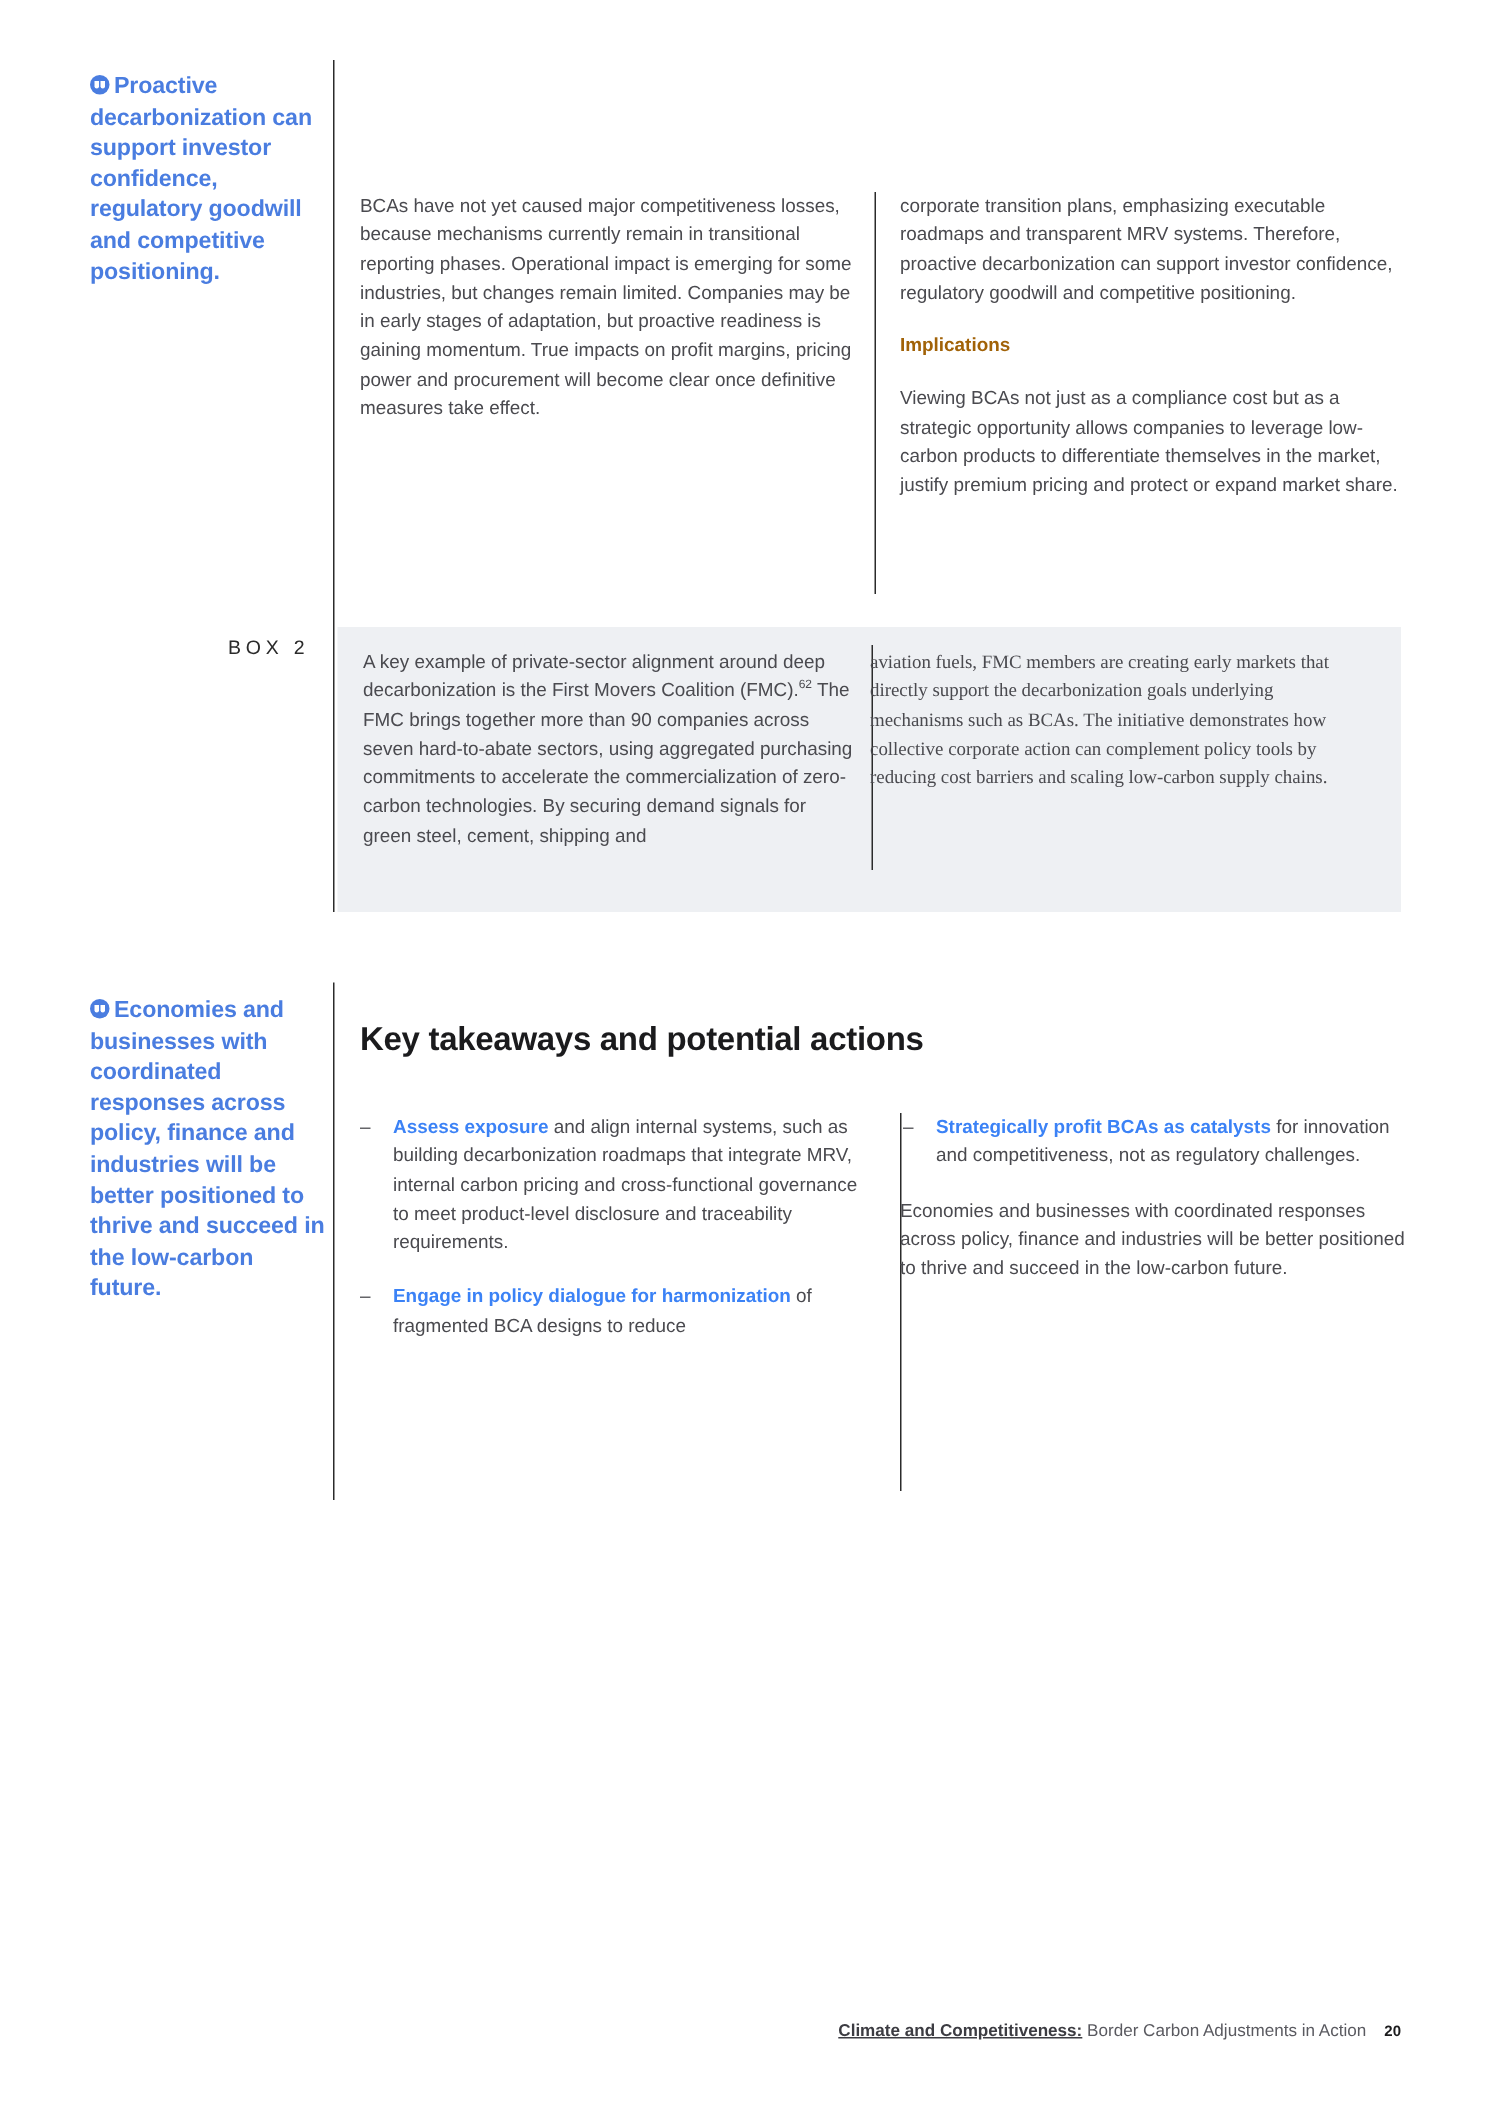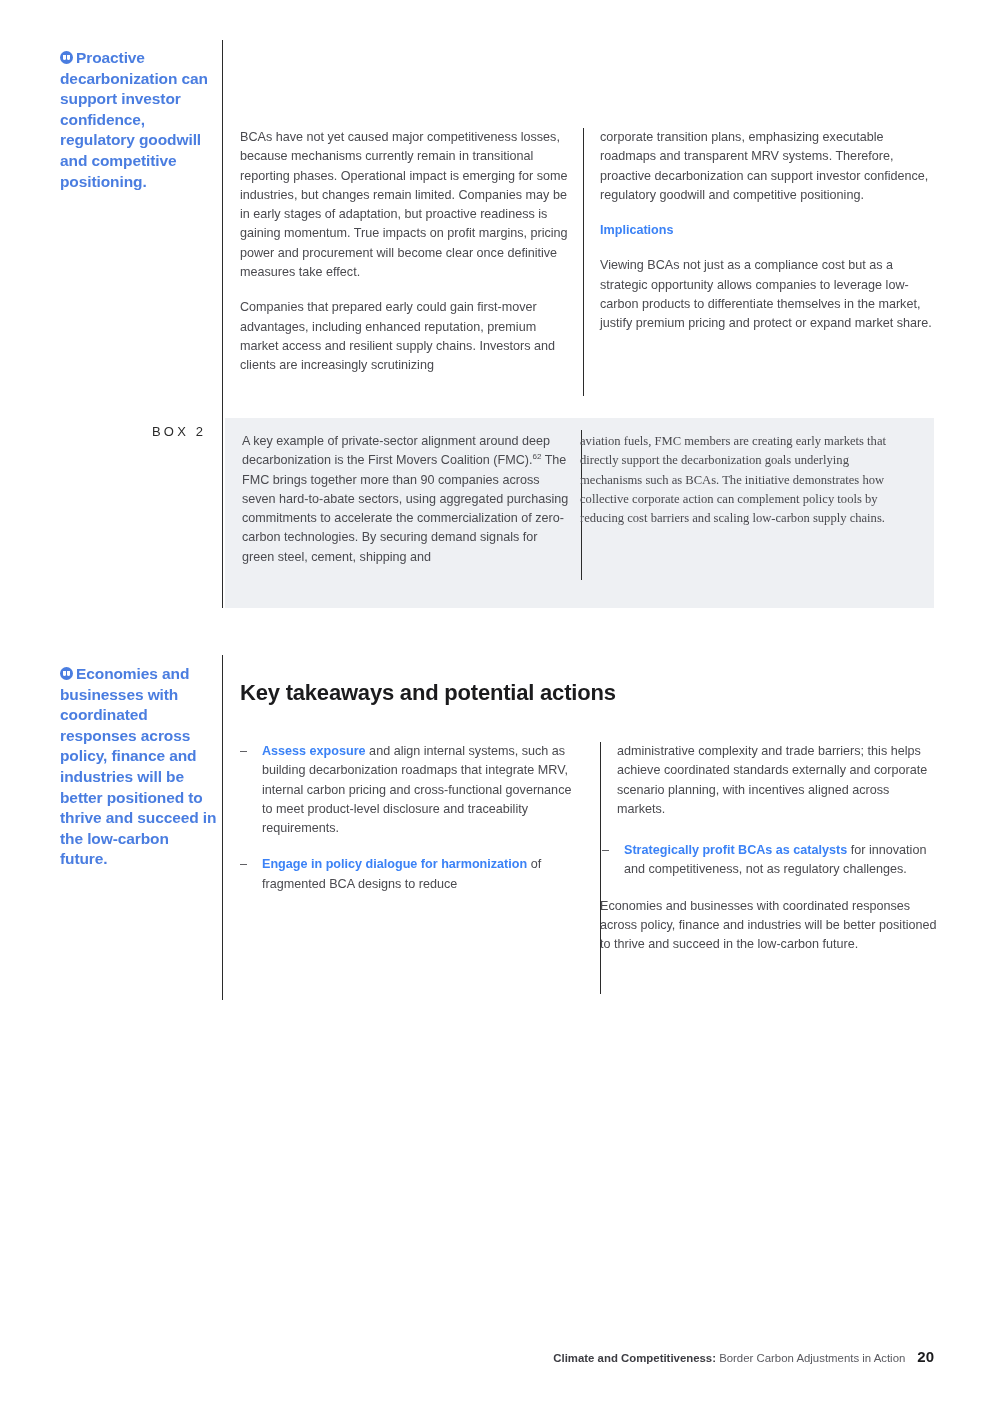--- a/index.html
+++ b/index.html
@@ -77,21 +77,21 @@
     font-size: 12.6px;
     line-height: 19.3px;
     color: #4a4a4f;
   }
   .col p { margin: 0 0 16px 0; }
   .col p:last-child { margin-bottom: 0; }
 
   .c1-left  { left: 240px; top: 128px; width: 335px; }
   .c1-right { left: 600px; top: 128px; width: 336px; }
 
-  .subhead { font-weight: 700; color: #3b82f6; font-size: 12.6px; margin: 0 0 12px 0; }
+  .subhead { font-weight: 700; color: #a16207; font-size: 12.6px; margin: 0 0 12px 0; }
 
   
   .box {
     position: absolute;
     left: 225px; top: 418px;
     width: 709px; height: 190px;
     background: #eef0f3;
   }
   .box-label {
     position: absolute;
@@ -121,42 +121,41 @@
   .bullet b { color: #3b82f6; font-weight: 700; }
 
   
   .footer {
     position: absolute;
     right: 58px; top: 1348px;
     font-size: 11.4px;
     color: #5a5a60;
     white-space: nowrap;
   }
-  .footer .strong { font-weight: 700; color: #3c3c42; }
-  .footer .pageno { font-weight: 700; color: #1b1b1d; margin-left: 12px; font-size: 15px; }
+  .footer .strong { font-weight: 700; color: #3c3c42; text-decoration: underline; }
+  .footer .pageno { font-weight: 700; color: #1b1b1d; margin-left: 12px; font-size: 10px; }
 </style>
 </head>
 <body>
 
 <div class="page">
 
   <div class="rule rule-margin-a"></div>
   <div class="rule rule-margin-b"></div>
   <div class="rule rule-margin-c"></div>
   <div class="rule rule-col-1"></div>
   <div class="rule rule-col-2"></div>
 
   <div class="pullquote pq-1">
     <span class="qicon"></span><span>Proactive decarbonization can support investor confidence, regulatory goodwill and competitive positioning.</span>
   </div>
 
 
   <div class="col c1-left">
     <p>BCAs have not yet caused major competitiveness losses, because mechanisms currently remain in transitional reporting phases. Operational impact is emerging for some industries, but changes remain limited. Companies may be in early stages of adaptation, but proactive readiness is gaining momentum. True impacts on profit margins, pricing power and procurement will become clear once definitive measures take effect.</p>
-    <p>Companies that prepared early could gain first-mover advantages, including enhanced reputation, premium market access and resilient supply chains. Investors and clients are increasingly scrutinizing</p>
   </div>
 
   <div class="col c1-right">
     <p>corporate transition plans, emphasizing executable roadmaps and transparent MRV systems. Therefore, proactive decarbonization can support investor confidence, regulatory goodwill and competitive positioning.</p>
     <p class="subhead">Implications</p>
     <p>Viewing BCAs not just as a compliance cost but as a strategic opportunity allows companies to leverage low-carbon products to differentiate themselves in the market, justify premium pricing and protect or expand market share.</p>
   </div>
 
   <div class="box"></div>
   <div class="box-label">BOX 2</div>
@@ -177,21 +176,20 @@
   <div class="col c2-left">
     <div class="bullet">
       <span class="dash">–</span><b>Assess exposure</b><span> and align internal systems, such as building decarbonization roadmaps that integrate MRV, internal carbon pricing and cross-functional governance to meet product-level disclosure and traceability requirements.</span>
     </div>
     <div class="bullet">
       <span class="dash">–</span><b>Engage in policy dialogue for harmonization</b><span> of fragmented BCA designs to reduce</span>
     </div>
   </div>
 
   <div class="col c2-right">
-    <p style="margin-bottom:22px">administrative complexity and trade barriers; this helps achieve coordinated standards externally and corporate scenario planning, with incentives aligned across markets.</p>
     <div class="bullet" style="margin-left:-17px">
       <span class="dash">–</span><b>Strategically profit BCAs as catalysts</b><span> for innovation and competitiveness, not as regulatory challenges.</span>
     </div>
     <p style="margin-left:-17px">Economies and businesses with coordinated responses across policy, finance and industries will be better positioned to thrive and succeed in the low-carbon future.</p>
   </div>
 
   <div class="footer">
     <span class="strong">Climate and Competitiveness:</span><span> Border Carbon Adjustments in Action</span><span class="pageno">20</span>
   </div>
 

